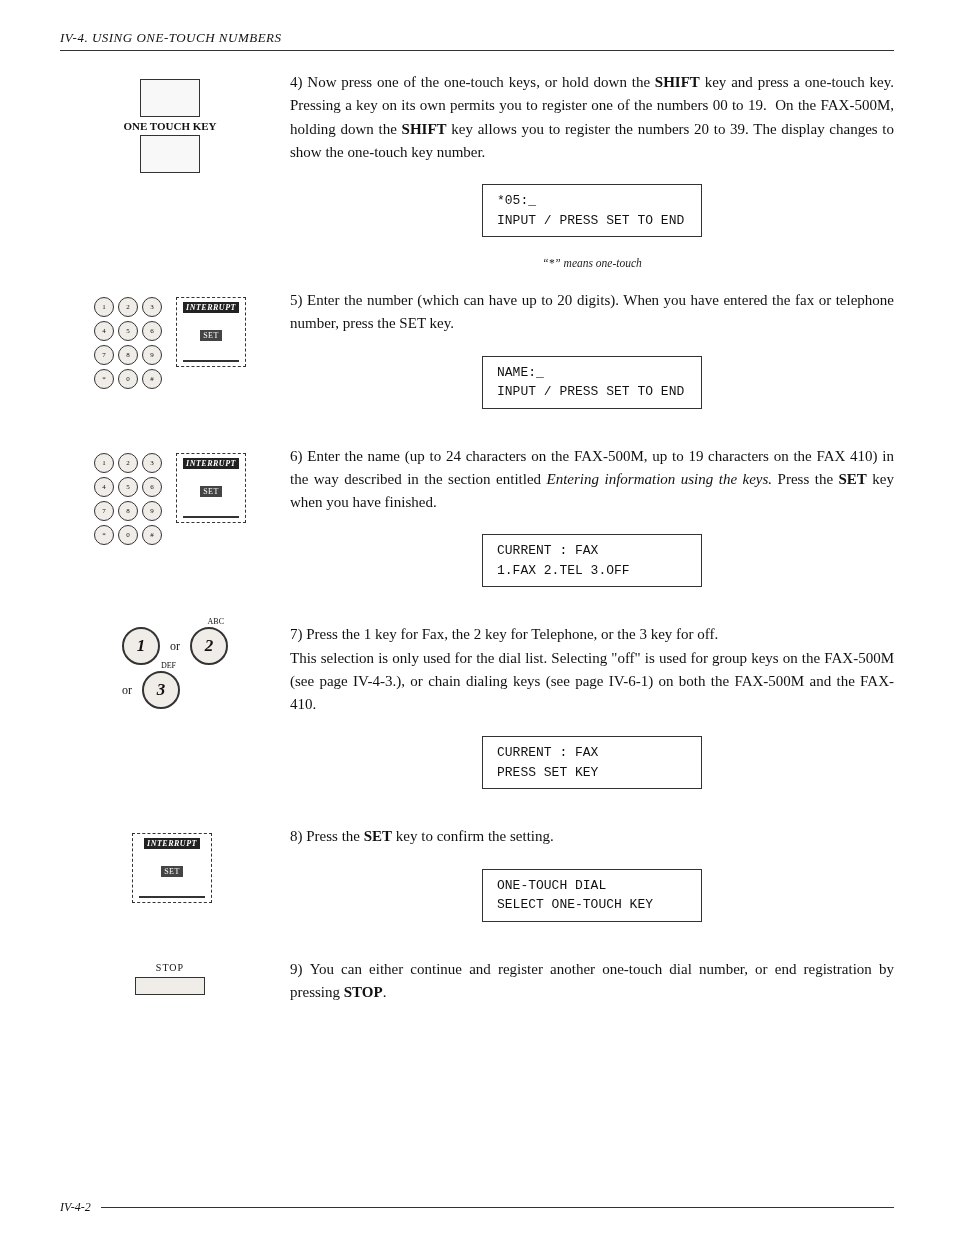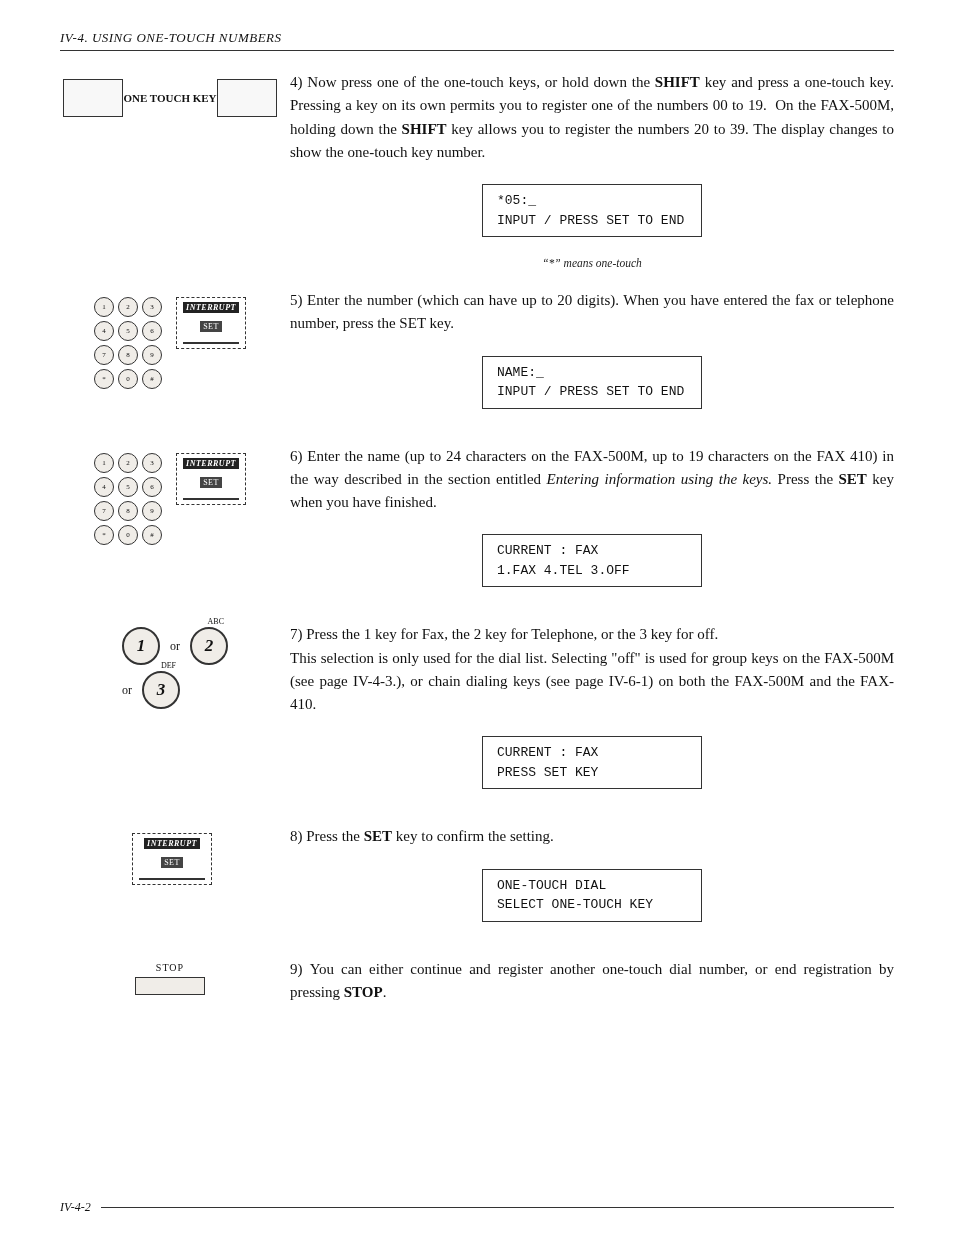--- a/index.html
+++ b/index.html
@@ -78,21 +78,21 @@
       font-size: 11.5px;
       text-align: center;
       font-style: italic;
       color: #222;
       margin-top: 2px;
       margin-bottom: 4px;
     }
     
     .one-touch-key {
       display: flex;
-      flex-direction: row;
+      flex-direction: column;
       align-items: center;
       margin-top: 4px;
     }
     .one-touch-key .key-box {
       border: 1.5px solid #333;
       width: 60px;
       height: 38px;
       background: #f8f8f8;
     }
     .one-touch-key .key-label {
@@ -129,21 +129,21 @@
     .key-circle .key-num {
       font-size: 7px;
     }
     .interrupt-box {
       border: 1.5px dashed #333;
       padding: 4px 6px;
       font-size: 9px;
       display: flex;
       flex-direction: column;
       align-items: center;
-      gap: 8px;
+      gap: 17px;
       margin-left: 4px;
     }
     .interrupt-label {
       font-size: 8px;
       font-style: italic;
       font-weight: bold;
       background: #222;
       color: #fff;
       padding: 1px 3px;
       letter-spacing: 0.5px;
@@ -357,21 +357,21 @@
           </div>
         </div>
       </div>
       <div class="right-col">
         <div class="step-text">
           <span>6)&nbsp;</span>Enter the name (up to 24 characters on the FAX-500M, up to 19 characters on the FAX 410) in the way described in the section entitled <i>Entering information using the keys.</i> Press the <b>SET</b> key when you have finished.
         </div>
         <div class="display-box-center">
           <div class="display-box">
             <div>CURRENT : FAX</div>
-            <div>1.FAX  4.TEL  3.OFF</div>
+            <div>1.FAX  2.TEL  3.OFF</div>
           </div>
         </div>
       </div>
     </div>
 
     <div class="step-row">
       <div class="left-col">
         <div style="display:flex; flex-direction:column; align-items:flex-start; gap:6px; padding-left:10px;">
           <div style="display:flex; align-items:center; gap:10px;">
             <div style="position:relative;">

